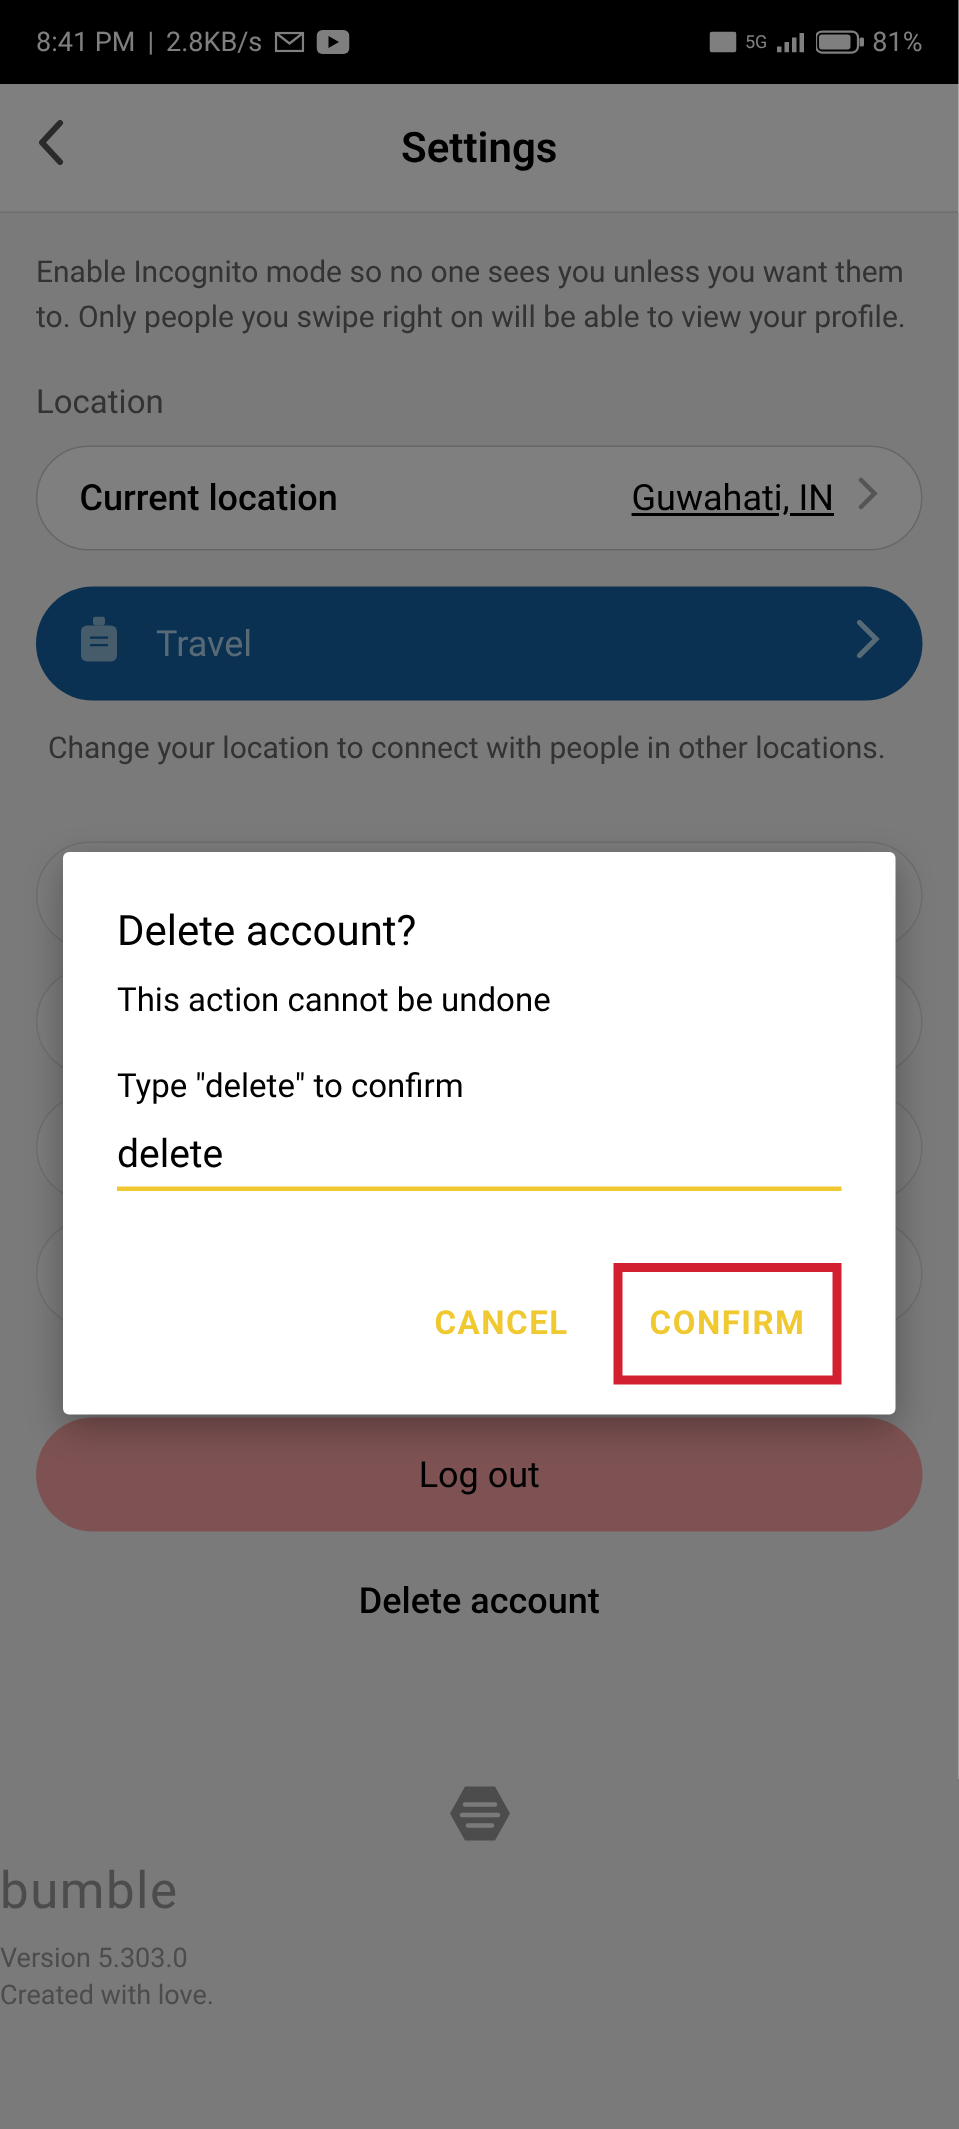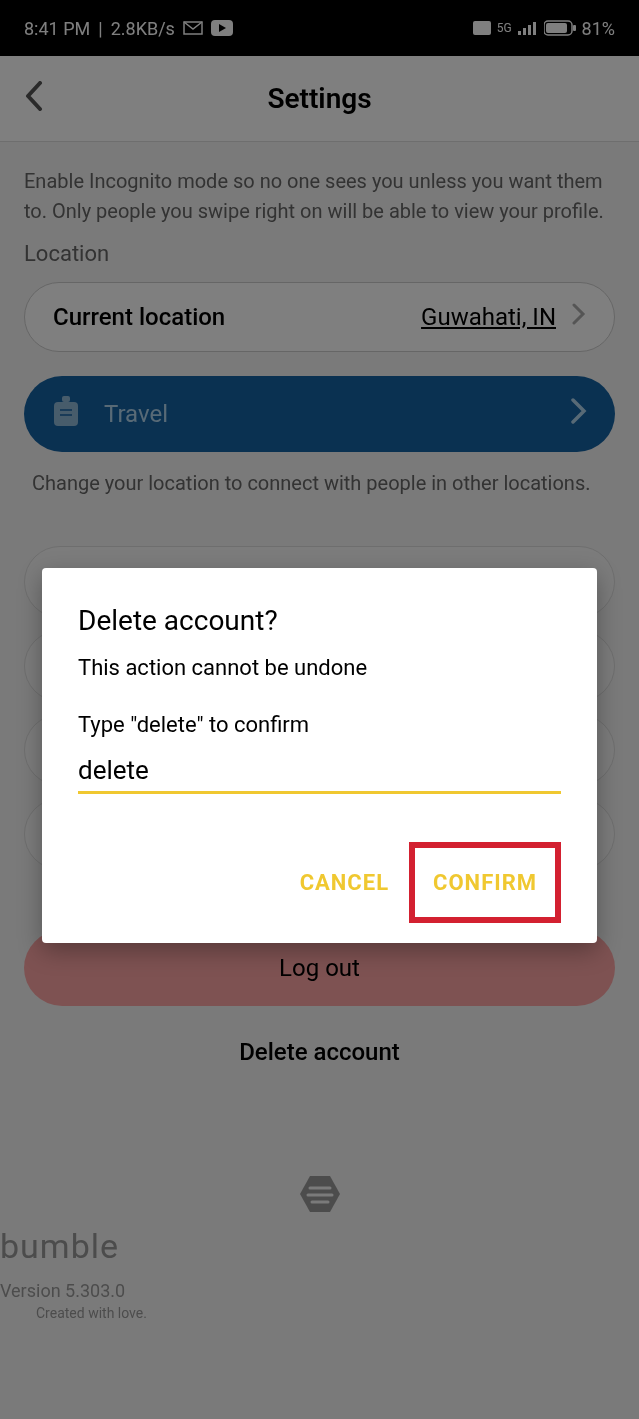--- a/index.html
+++ b/index.html
@@ -8,21 +8,21 @@
     .status-bar { height: 56px; background: #000; display: flex; align-items: center; justify-content: space-between; padding: 0 24px; color: #fff; font-size: 18px; }
     .status-left { display: flex; align-items: center; gap: 8px; }
     .status-right { display: flex; align-items: center; gap: 6px; }
     .status-icon { display: inline-flex; }
     
     .header { height: 86px; background: #fff; border-bottom: 1px solid #ddd; display: flex; align-items: center; padding: 0 24px; position: relative; }
     .back-btn { position: absolute; left: 24px; font-size: 34px; color: #555; cursor: pointer; }
     .header-title { flex: 1; text-align: center; font-size: 28px; font-weight: 600; color: #000; }
     
     .content { padding: 24px; }
-    .desc-text { font-size: 20px; color: #666; line-height: 1.5; margin-bottom: 15px; }
+    .desc-text { font-size: 20px; color: #666; line-height: 1.5; margin-bottom: 30px; }
     
     .section-label { font-size: 22px; color: #666; margin-bottom: 16px; }
     
     .setting-row { background: #fff; border: 1px solid #ccc; border-radius: 40px; padding: 20px 28px; display: flex; align-items: flex-start; justify-content: space-between; margin-bottom: 24px; }
     .setting-row .label { font-size: 24px; color: #000; font-weight: 500; }
     .setting-row .value { font-size: 24px; color: #000; display: flex; align-items: center; gap: 16px; text-decoration: underline; }
     .chevron { color: #aaa; font-size: 24px; }
     
     .travel-btn { background: #1462a3; border-radius: 40px; padding: 20px 28px; display: flex; align-items: center; justify-content: space-between; margin-bottom: 16px; cursor: pointer; }
     .travel-btn .travel-left { display: flex; align-items: center; gap: 24px; }
@@ -35,30 +35,30 @@
     .placeholder-rows { margin-top: 48px; }
     .placeholder-row { height: 72px; background: #f9f9f9; border: 1px solid #ddd; border-radius: 40px; margin-bottom: 12px; }
     
     .logout-btn { display: block; width: calc(100% - 48px); margin: 24px auto 0; background: #fca5a5; border-radius: 40px; padding: 24px; text-align: center; font-size: 24px; color: #000; border: none; cursor: pointer; }
     .delete-btn { display: block; width: 100%; padding: 32px; text-align: center; font-size: 24px; color: #000; border: none; background: none; cursor: pointer; font-weight: 500; }
     
     .footer { margin-top: 72px; }
     .brand-logo { width: 48px; height: 48px; margin: 0 auto 8px; }
     .brand-name { font-size: 34px; color: #999; font-weight: 400; letter-spacing: 1px; }
     .version { font-size: 18px; color: #999; margin-top: 14px; }
-    .created { font-size: 14px; color: #999; margin-top: 4px; padding-left: 36px; }
+    .created { font-size: 18px; color: #999; margin-top: 4px; }
     
     .overlay { position: absolute; top: 0; left: 0; right: 0; bottom: 0; background: rgba(0,0,0,0.5); display: flex; align-items: center; justify-content: center; }
     .dialog { background: #fff; width: 555px; border-radius: 4px; padding: 36px 36px 20px; position: absolute; top: 568px; left: 42px; box-shadow: 0 8px 24px rgba(0,0,0,0.3); }
     .dialog-title { font-size: 28px; color: #000; margin-bottom: 18px; }
     .dialog-subtitle { font-size: 22px; color: #000; margin-bottom: 32px; }
     .dialog-prompt { font-size: 22px; color: #000; margin-bottom: 18px; }
     .dialog-input-wrap { border-bottom: 3px solid #f0c830; padding-bottom: 6px; margin-bottom: 48px; }
     .dialog-input { width: 100%; border: none; outline: none; font-size: 26px; color: #000; }
-    .dialog-actions { display: flex; justify-content: flex-end; gap: 8px; }
+    .dialog-actions { display: flex; justify-content: flex-end; gap: 18px; }
     .dialog-btn { background: none; border: none; color: #f0c830; font-size: 22px; font-weight: 700; letter-spacing: 1px; cursor: pointer; padding: 14px 12px; }
     .confirm-highlight { border: 6px solid #d32030; padding: 8px 6px; }
   </style>
 </head>
 <body>
 
 <div class="status-bar">
   <div class="status-left">
     <span>8:41 PM</span>
     <span>|</span>

